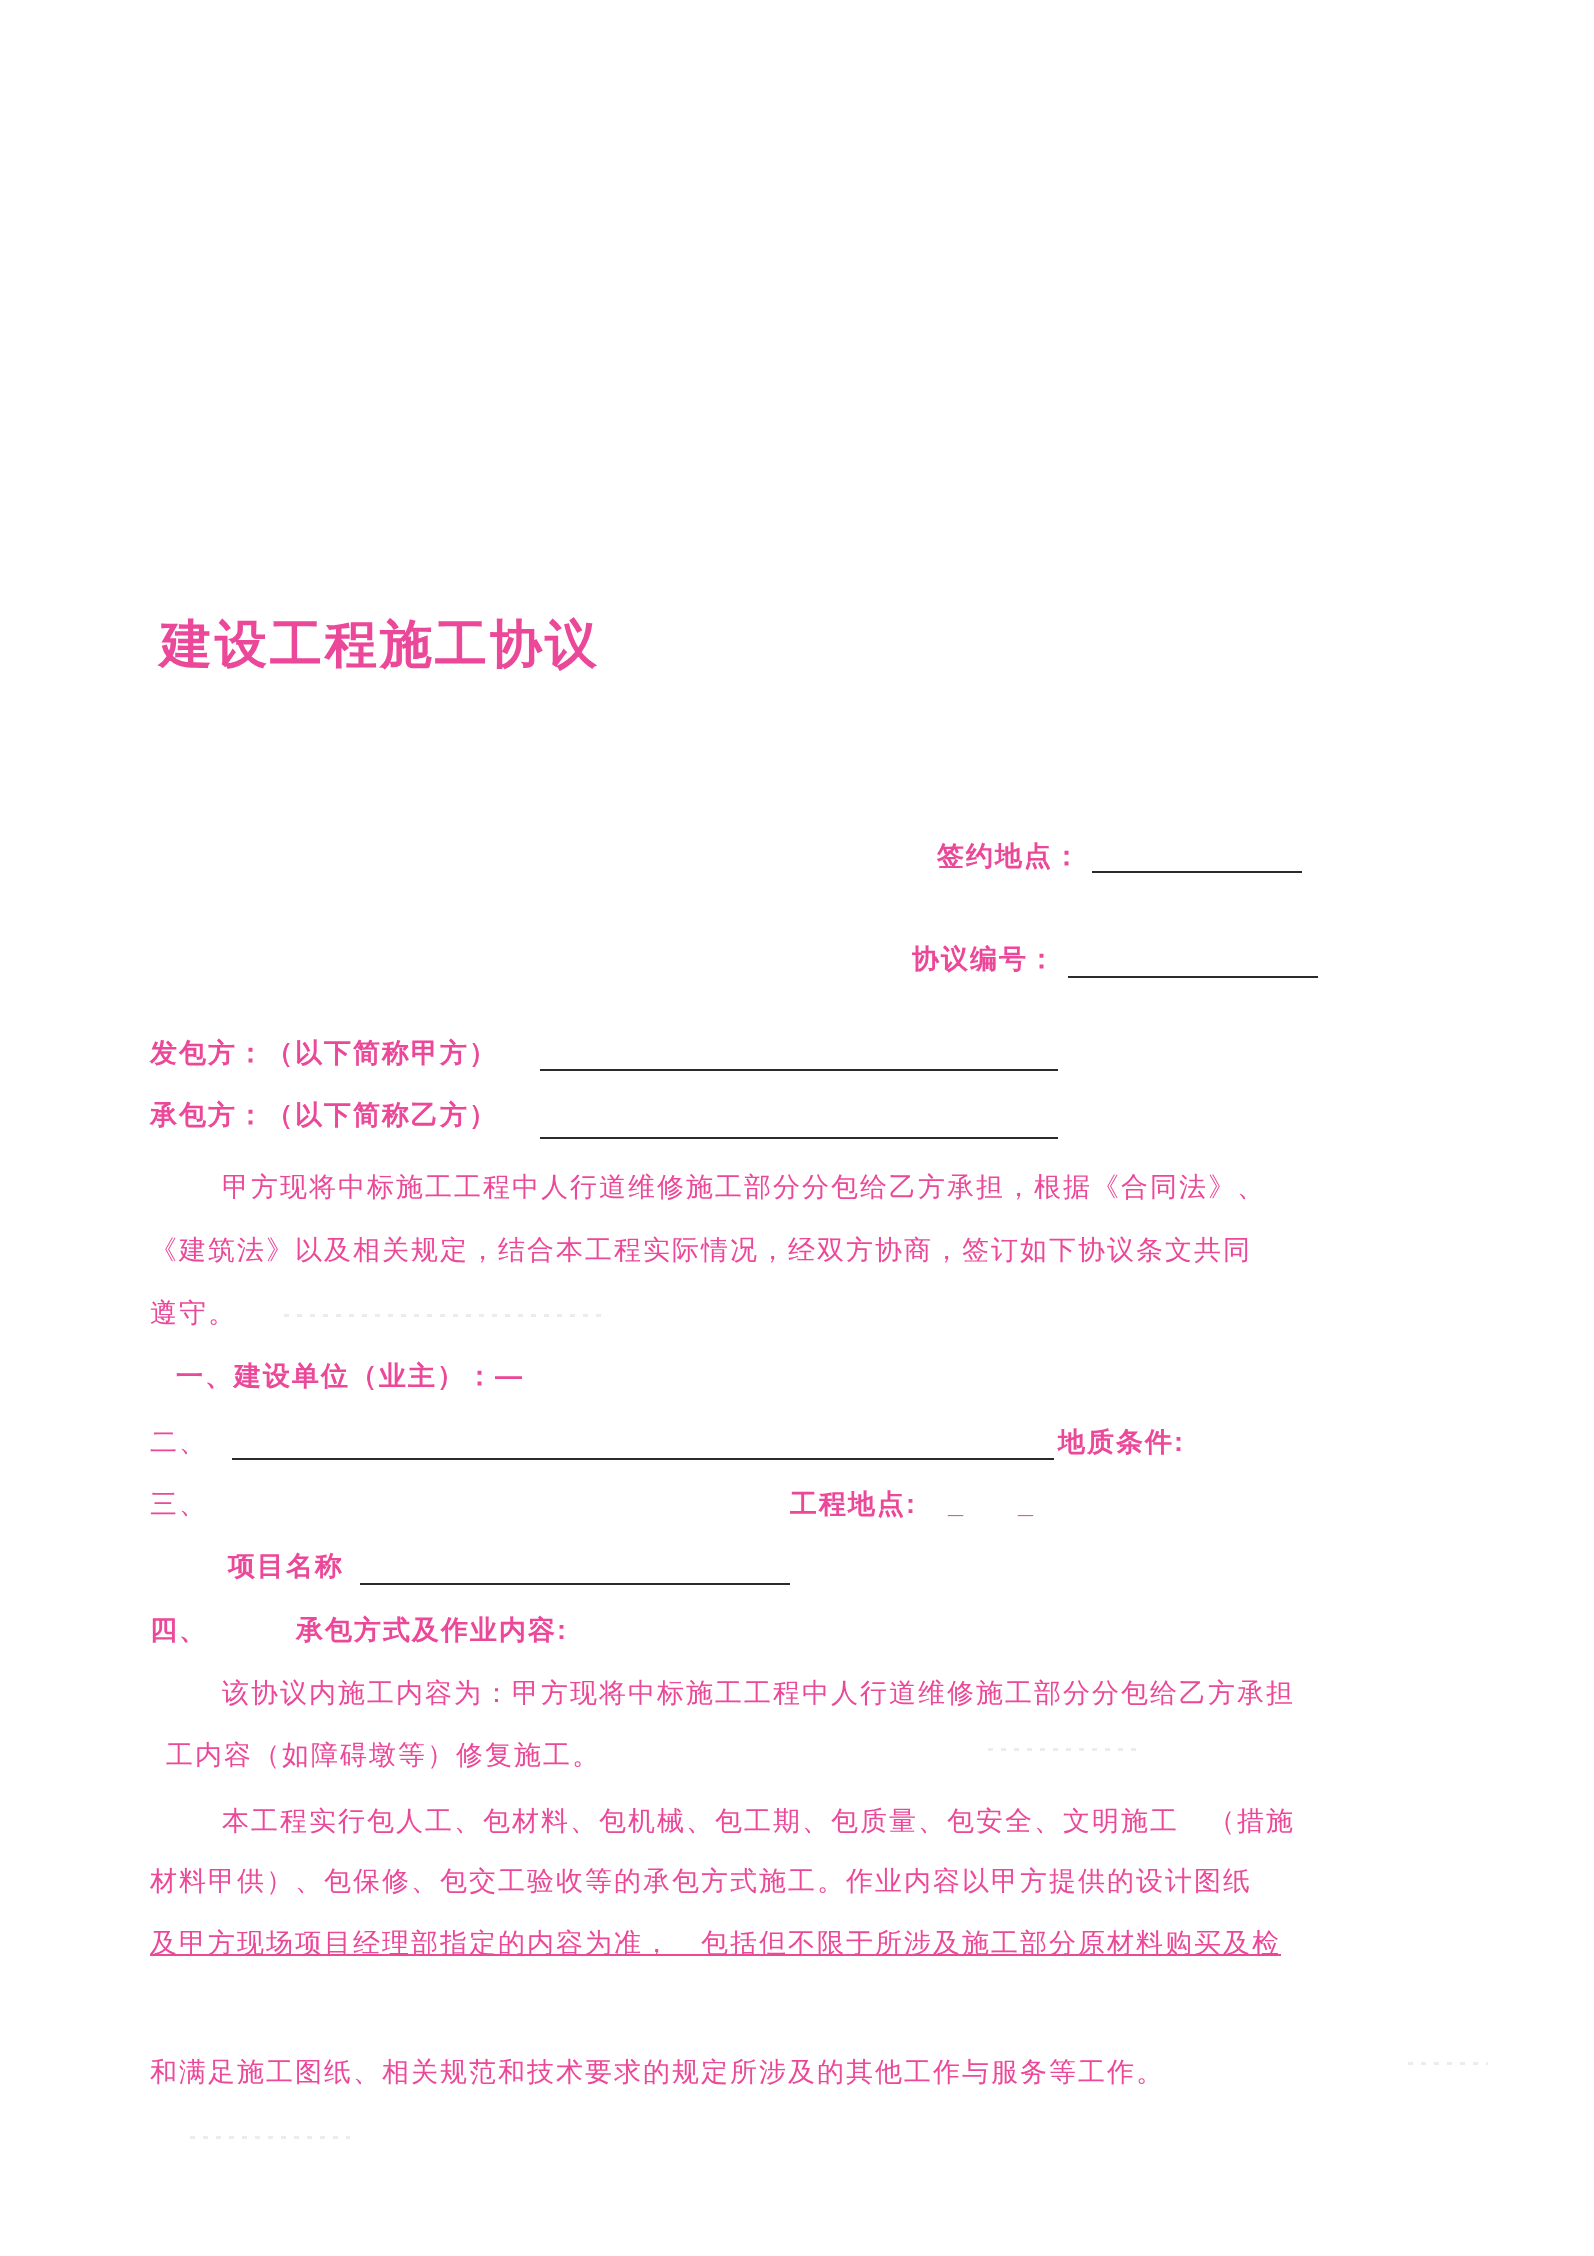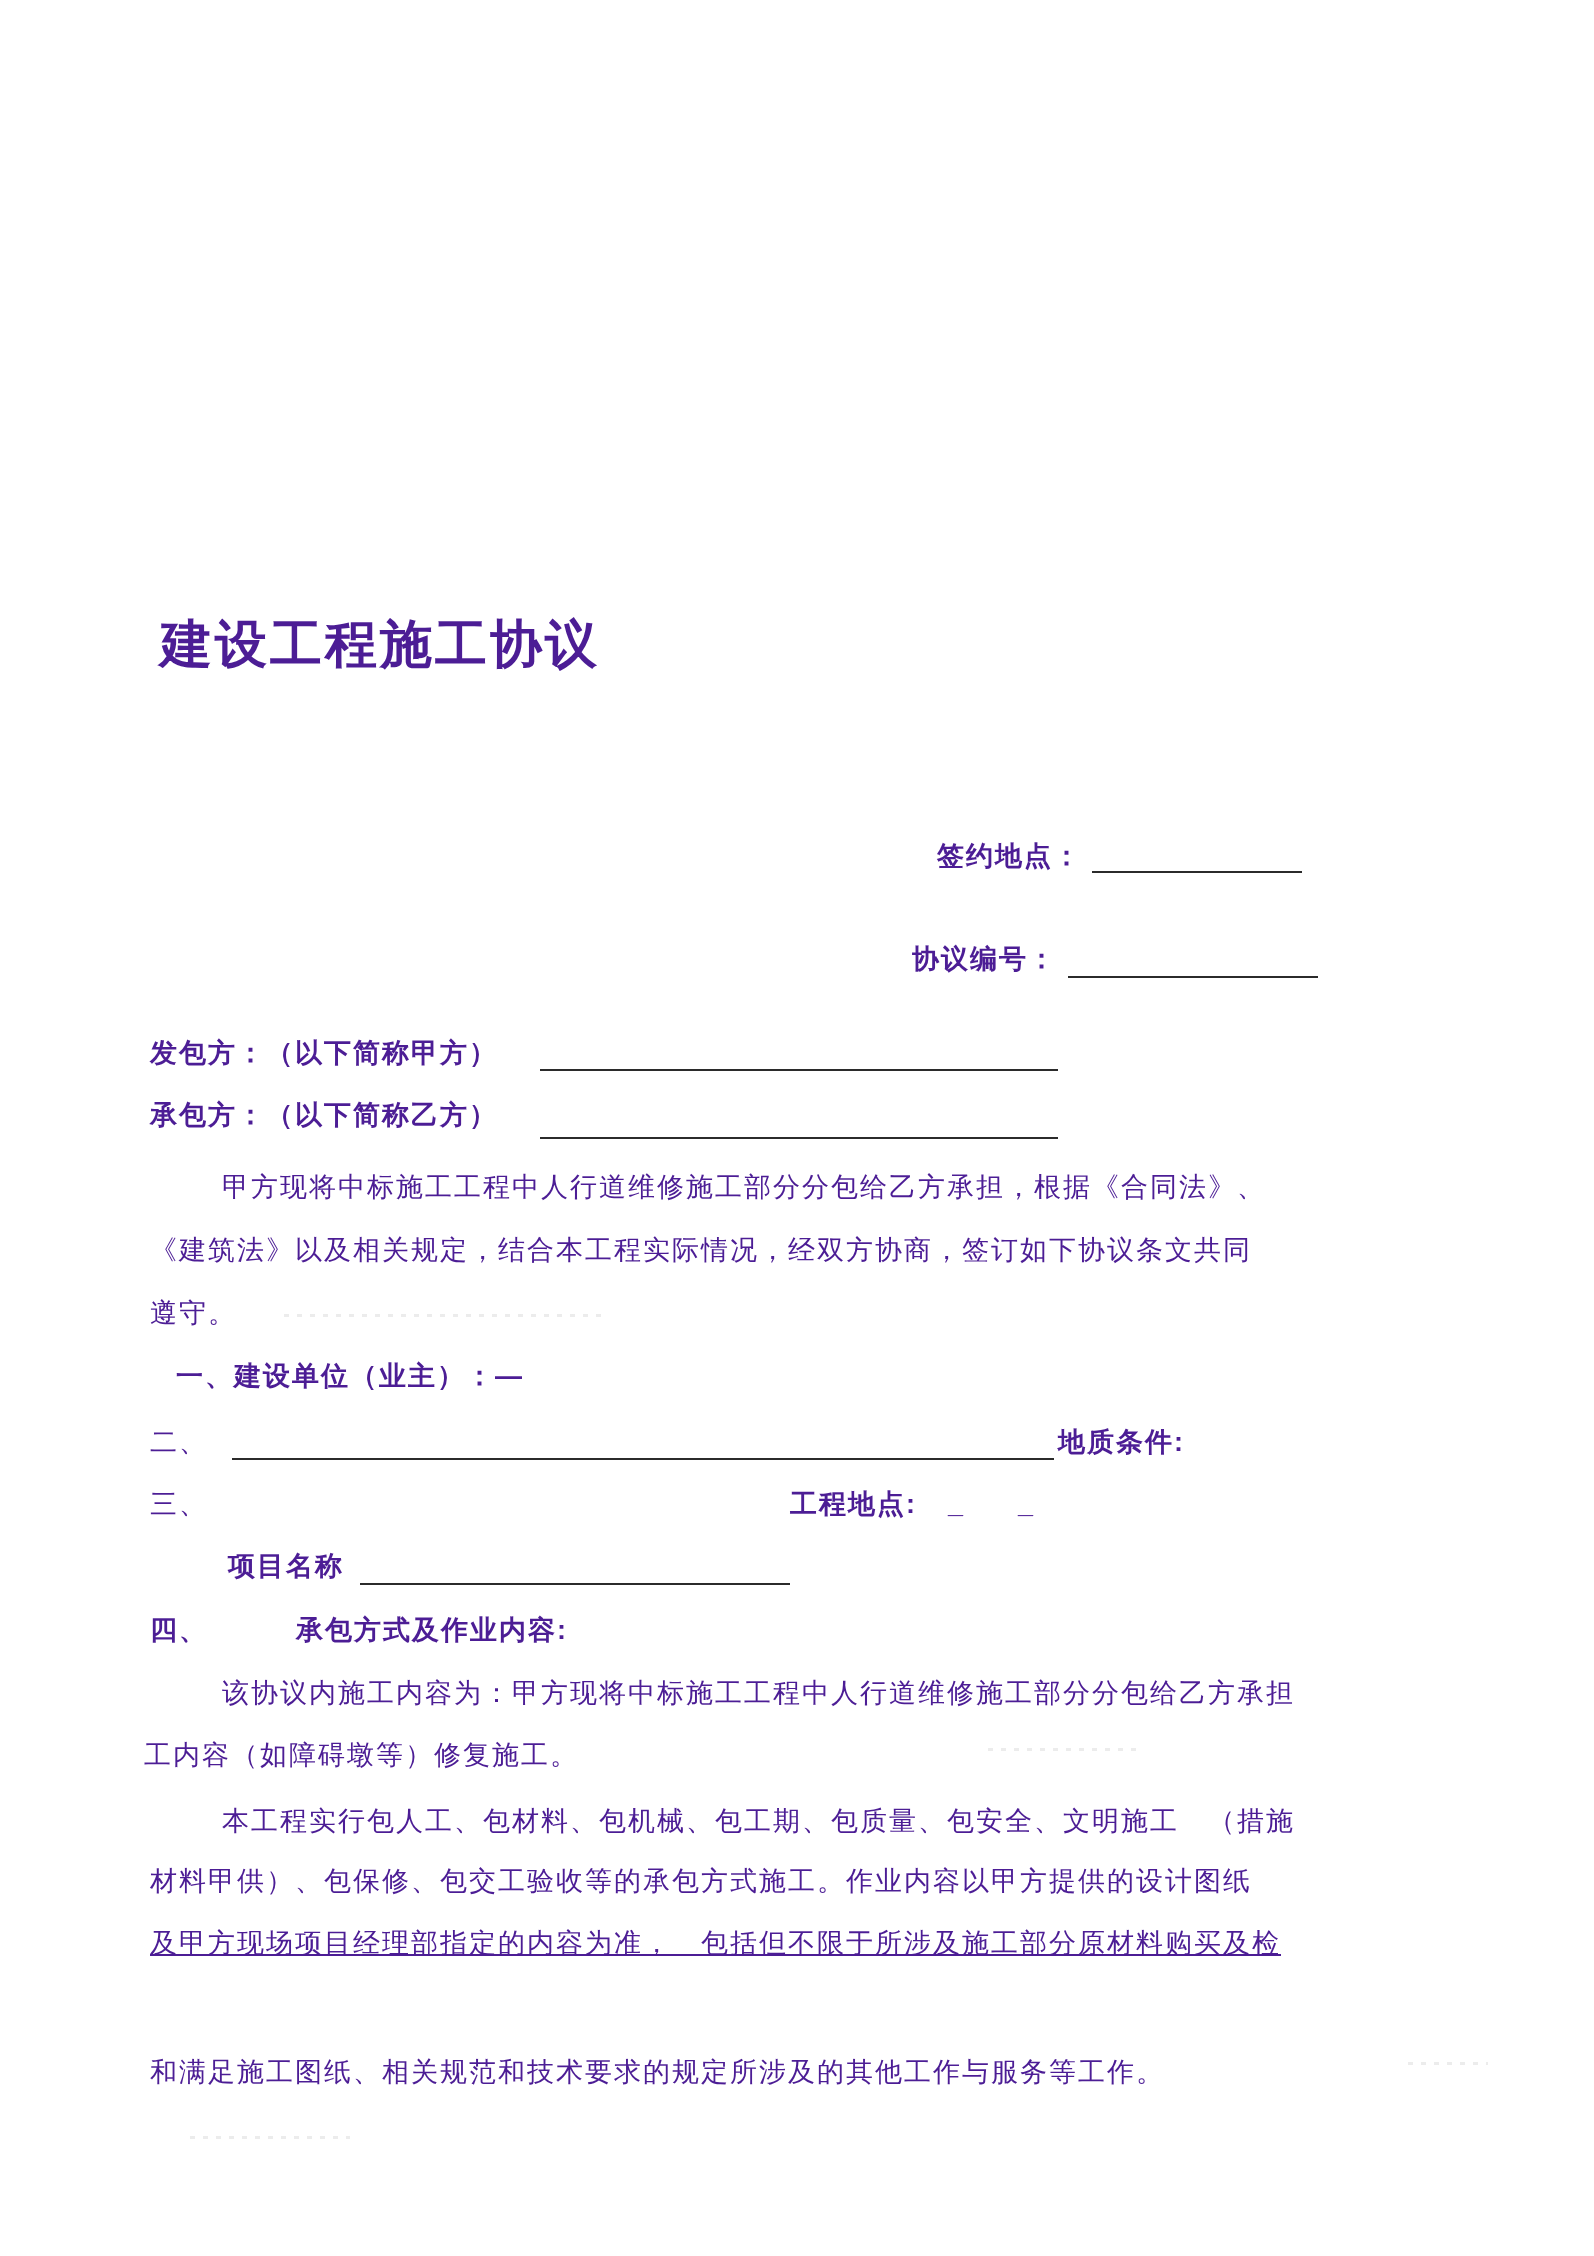--- a/index.html
+++ b/index.html
@@ -2,21 +2,21 @@
 <html><head>
 <meta charset="utf-8">
 <style>
   html, body { margin: 0; padding: 0; background: #ffffff; }
   .page {
     position: relative;
     width: 1594px;
     height: 2256px;
     background: #ffffff;
     font-family: "Liberation Sans", sans-serif;
-    color: #4c1d95;
+    color: #ec4899;
     overflow: hidden;
   }
   .line {
     position: absolute;
     white-space: nowrap;
     font-size: 27px;
     line-height: 1.15;
     letter-spacing: 2px;
   }
   .b { font-weight: bold; }
@@ -79,21 +79,21 @@
   <div class="line blankchar" style="left:948px; top:1489px;">_</div>
   <div class="line blankchar" style="left:1018px; top:1489px;">_</div>
 
   <div class="line b" style="left:228px; top:1551px;">项目名称</div>
   <div class="rule" style="left:360px; top:1583px; width:430px;"></div>
 
   <div class="line b" style="left:150px; top:1615px;">四、</div>
   <div class="line b" style="left:296px; top:1615px;">承包方式及作业内容:</div>
 
   <div class="line" style="left:222px; top:1678px;">该协议内施工内容为：甲方现将中标施工工程中人行道维修施工部分分包给乙方承担</div>
-  <div class="line" style="left:144px; top:1740px;">工内容（如障碍墩等）修复施工。</div>
+  <div class="line" style="left:166px; top:1740px;">工内容（如障碍墩等）修复施工。</div>
 
   <div class="line" style="left:150px; top:1866px;">材料甲供）、包保修、包交工验收等的承包方式施工。作业内容以甲方提供的设计图纸</div>
   <div class="line" style="left:222px; top:1806px;">本工程实行包人工、包材料、包机械、包工期、包质量、包安全、文明施工　（措施</div>
   <div class="line" style="left:150px; top:1928px;text-decoration:underline;">及甲方现场项目经理部指定的内容为准，　包括但不限于所涉及施工部分原材料购买及检</div>
   <div class="line" style="left:150px; top:2051px;margin-top:6px;">和满足施工图纸、相关规范和技术要求的规定所涉及的其他工作与服务等工作。</div>
 
   <div class="artifact" style="left:284px; top:1314px; width:320px;"></div>
   <div class="artifact" style="left:988px; top:1748px; width:150px;"></div>
   <div class="artifact" style="left:1408px; top:2062px; width:80px;"></div>
   <div class="artifact" style="left:190px; top:2136px; width:160px;"></div>

